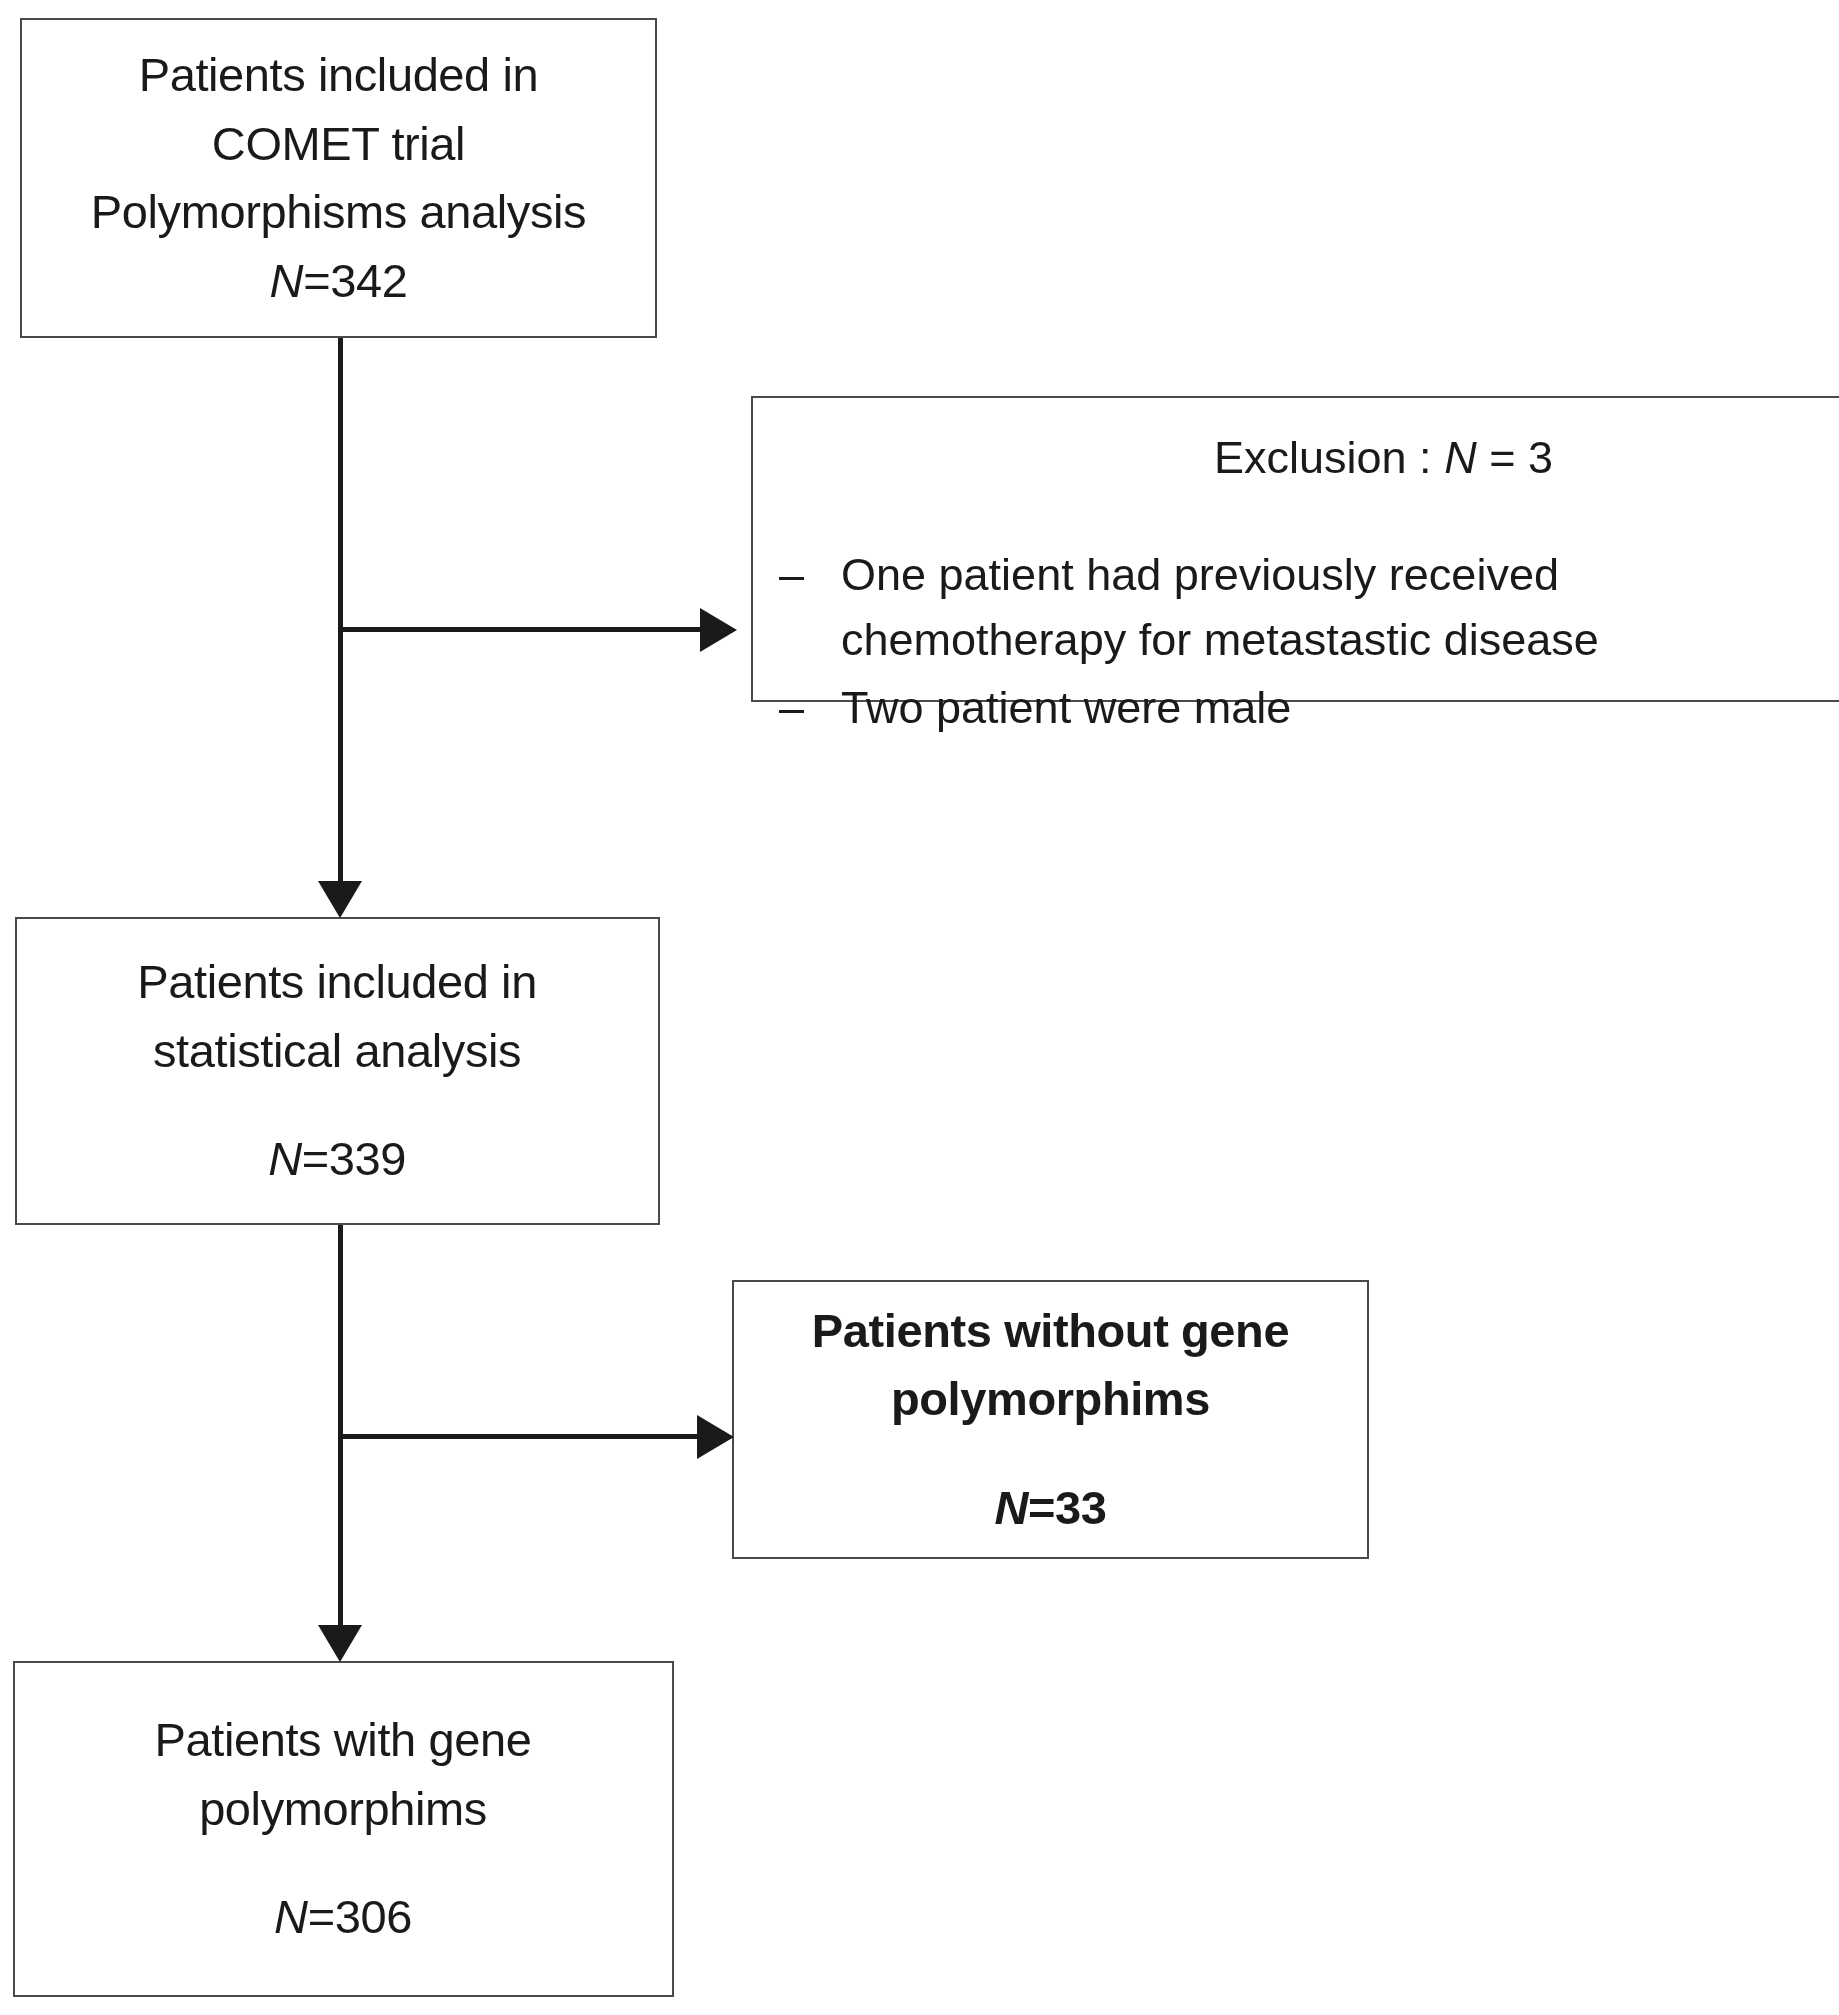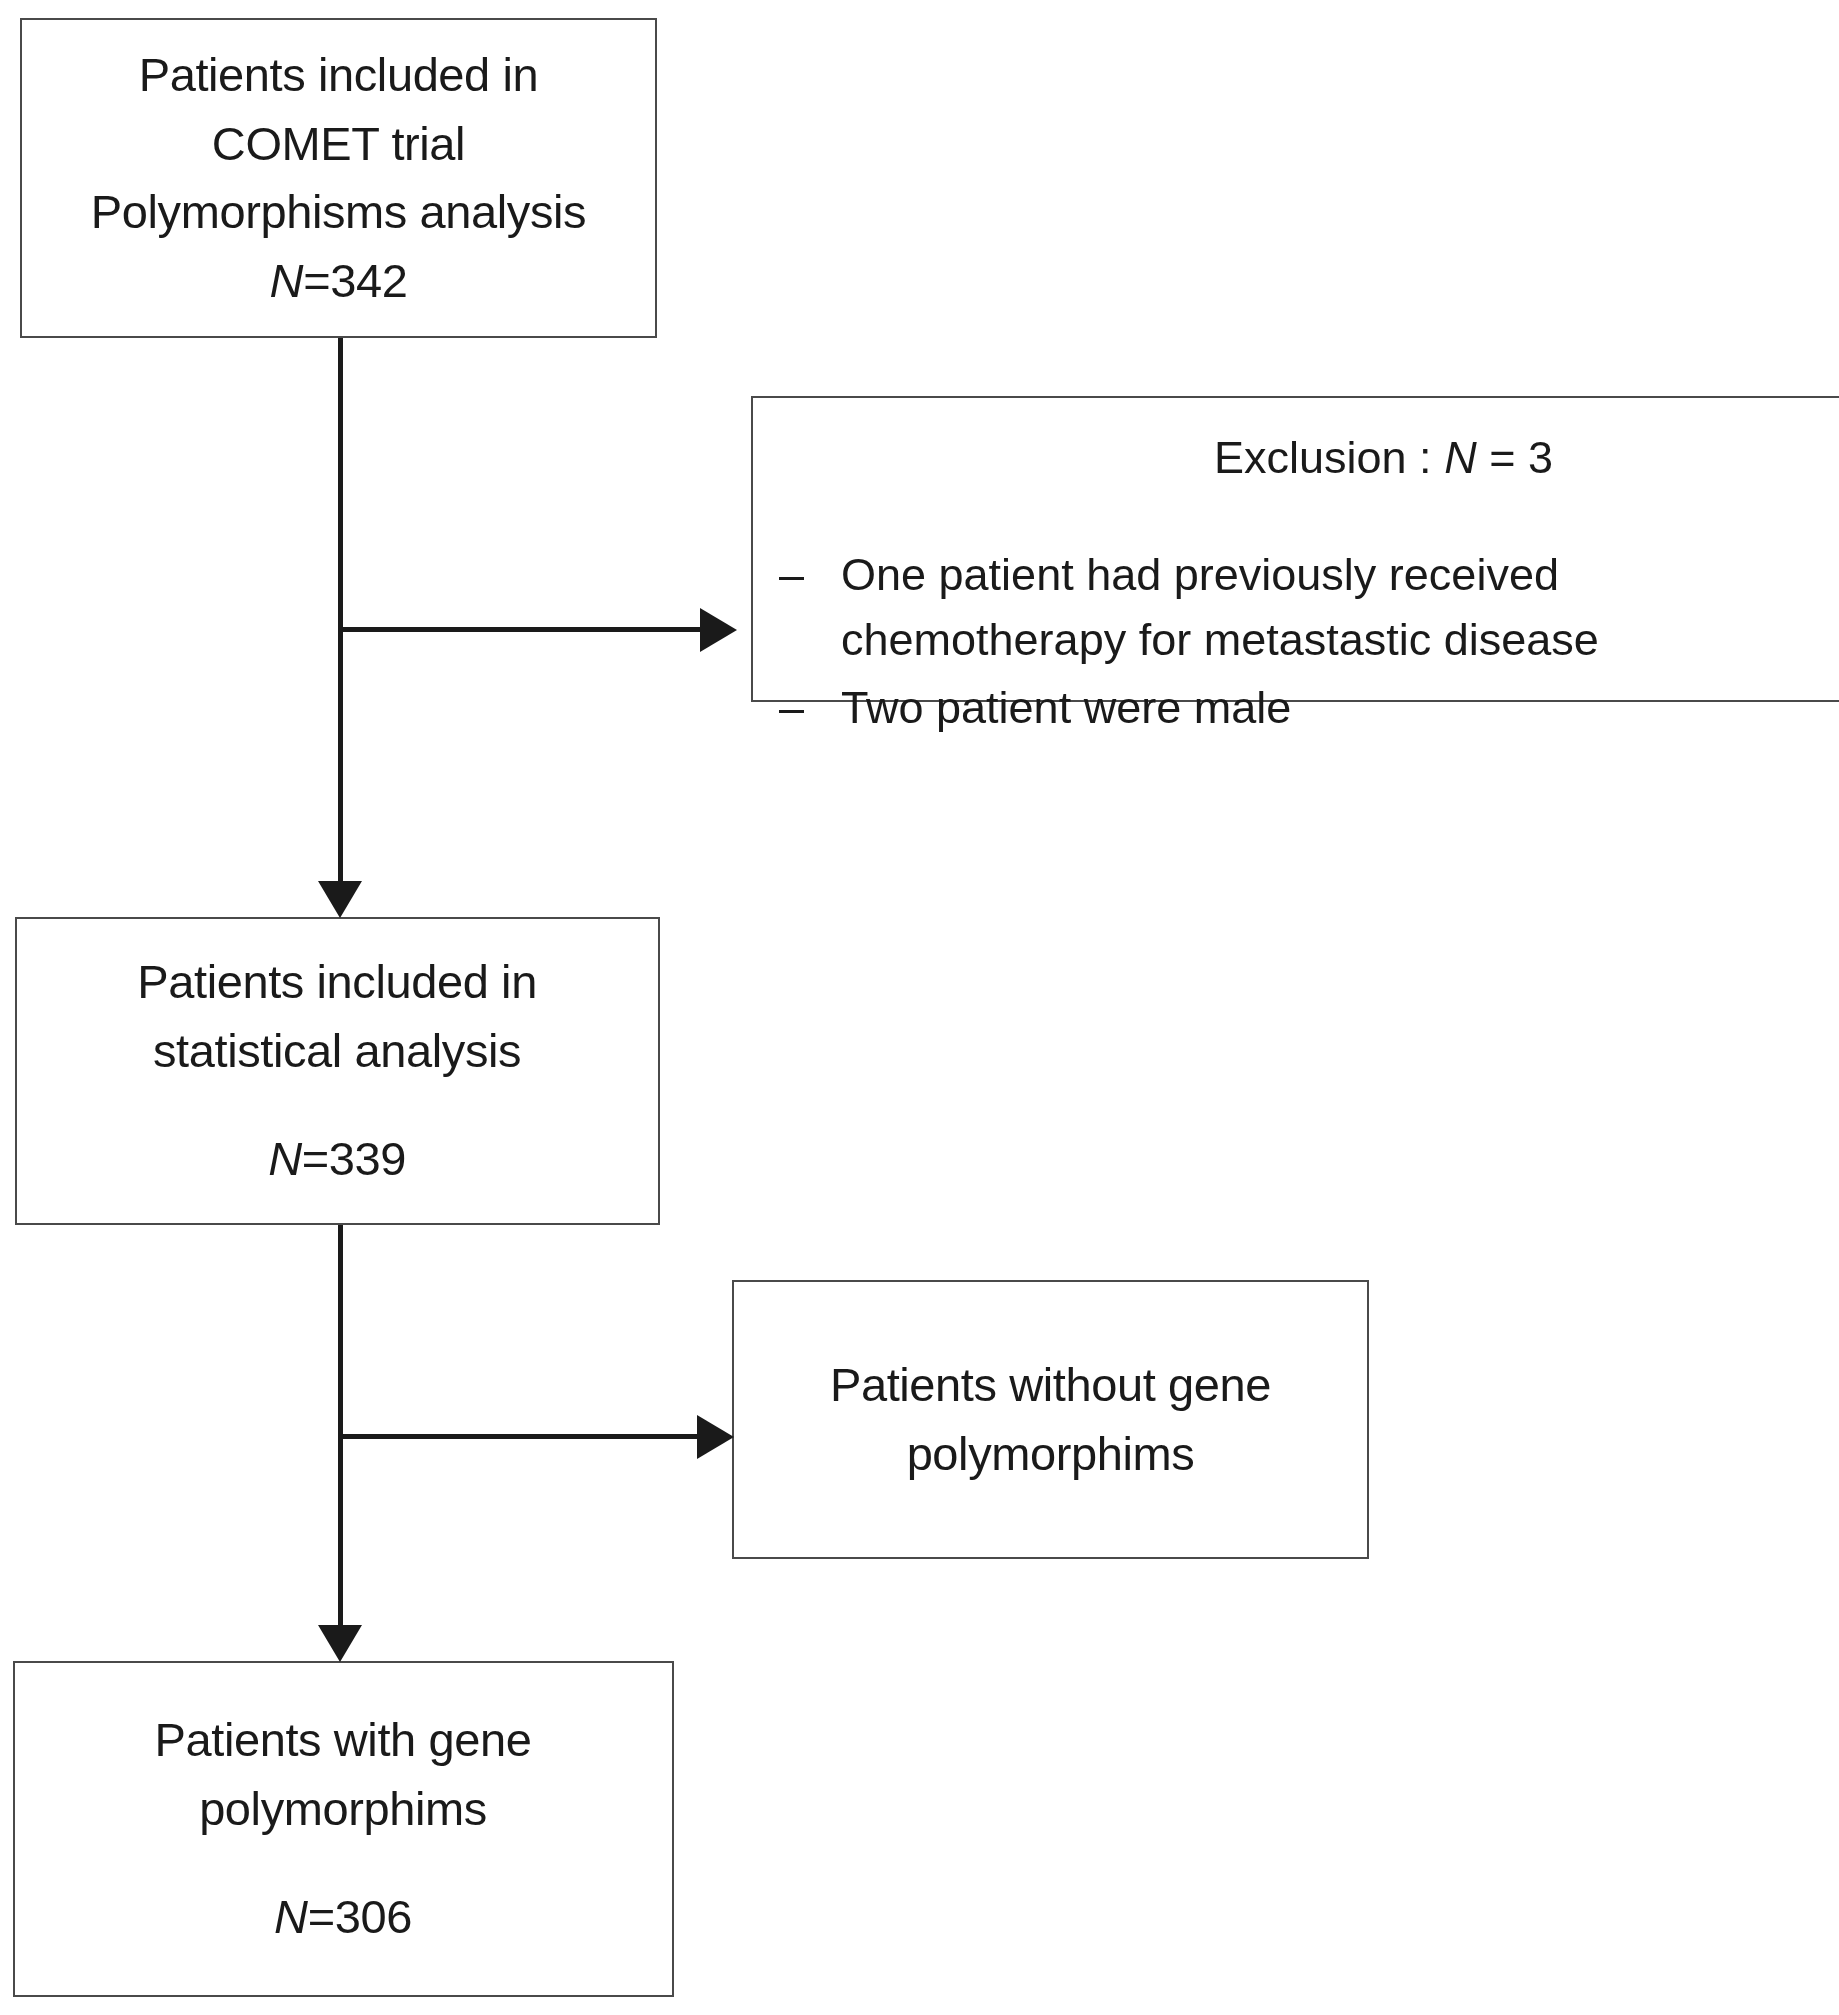--- a/index.html
+++ b/index.html
@@ -140,23 +140,24 @@
       </li>
     </ul>
   </div>
 
   <div class="flow-box" style="left:14.6px; top:917px; width:645px; height:308px;">
     <span class="box-line">Patients included  in</span>
     <span class="box-line">statistical analysis</span>
     <span class="box-line n-line n-gap"><em class="n-italic">N</em><span>=339</span></span>
   </div>
 
-  <div class="flow-box" style="left:732px; top:1280px; width:637px; height:279px;">
+  <div class="flow-box" style="left:732px; top:1280px; width:637px; height:279px;font-weight:bold;">
     <span class="box-line">Patients without gene</span>
     <span class="box-line">polymorphims</span>
+    <span class="box-line n-line n-gap"><em class="n-italic">N</em><span>=33</span></span>
   </div>
 
   <div class="flow-box" style="left:12.5px; top:1661px; width:661px; height:336px;">
     <span class="box-line">Patients with gene</span>
     <span class="box-line">polymorphims</span>
     <span class="box-line n-line n-gap"><em class="n-italic">N</em><span>=306</span></span>
   </div>
 
   <div class="vline" style="left:338px; top:338px; height:545px;"></div>
   <div class="arrow-down" style="left:318px; top:881px;"></div>

